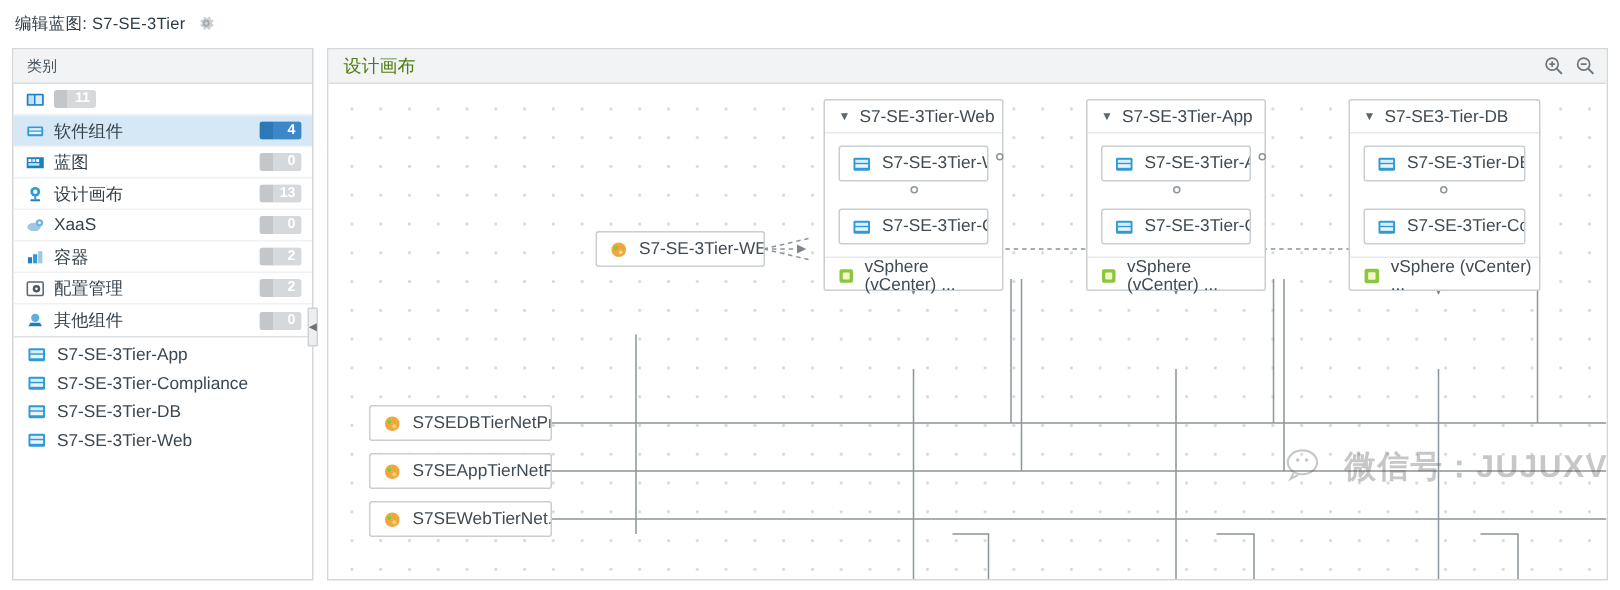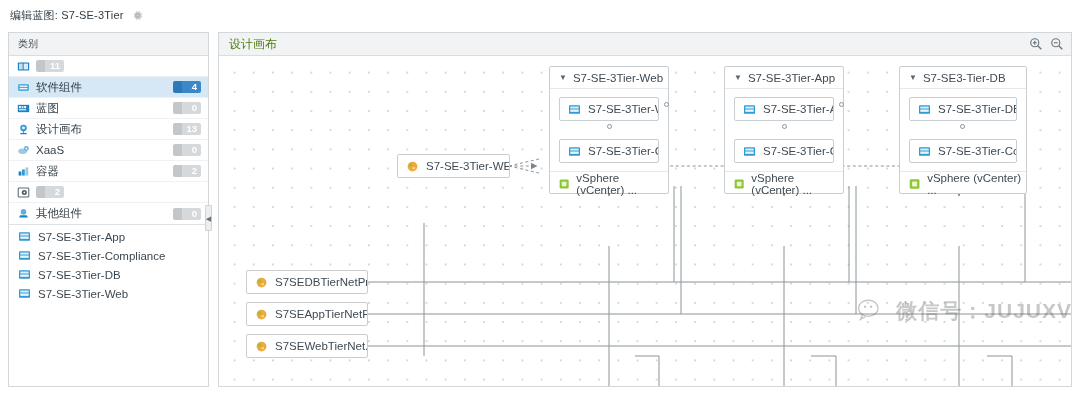--- a/index.html
+++ b/index.html
@@ -231,20 +231,21 @@
         <span class="nm">容器</span>
         <span class="badge">2</span>
       </div>
 
       <div class="cat">
         <svg class="ic" viewBox="0 0 16 16">
           <rect x="1.5" y="2.5" width="13" height="11" rx="1" fill="none" stroke="#5d686f" stroke-width="1.3"></rect>
           <circle cx="9" cy="8" r="3.1" fill="#4d585f"></circle>
           <circle cx="9" cy="8" r="1.1" fill="#fff"></circle>
         </svg>
+        <span class="nm">配置管理</span>
         <span class="badge">2</span>
       </div>
 
       <div class="cat" style="border-bottom:0">
         <svg class="ic" viewBox="0 0 16 16">
           <path d="M4 10h8l1.5 3H2.5z" fill="#1e7fc0"></path>
           <circle cx="8" cy="6" r="3.4" fill="#5bb0e0"></circle>
         </svg>
         <span class="nm">其他组件</span>
         <span class="badge">0</span>

